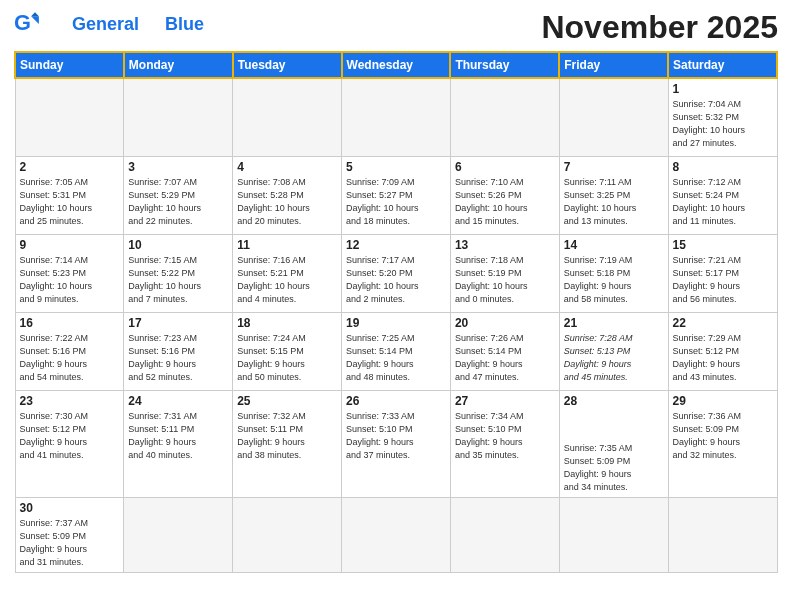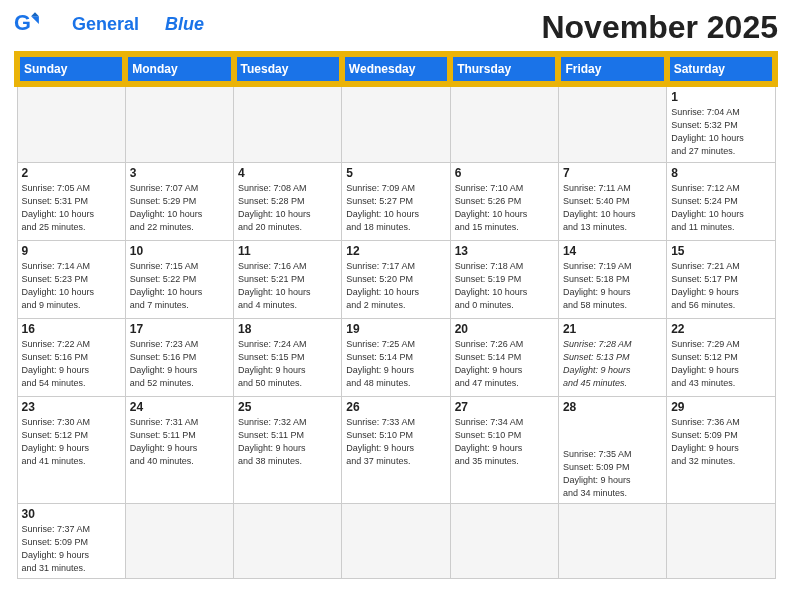--- a/index.html
+++ b/index.html
@@ -58,21 +58,21 @@
       border-collapse: collapse;
       table-layout: fixed;
     }
     .calendar th {
       background: #1a73e8;
       color: #fff;
       font-size: 12px;
       font-weight: bold;
       padding: 5px 4px;
       text-align: left;
-      border: 6px solid #eab308;
+      border: 2px solid #eab308;
     }
     .calendar td {
       vertical-align: top;
       border: 1px solid #ccc;
       padding: 3px 4px;
       font-size: 9.5px;
       color: #333;
       height: 78px;
       background: #fff;
     }
@@ -101,21 +101,21 @@
 <div class="page">
   <div class="header">
     <div class="logo">
       <svg class="logo-icon" viewBox="0 0 36 36">
         <text x="0" y="26" font-size="28" font-family="Arial" fill="#1a73e8" font-weight="bold">G</text>
         <polygon points="22,8 32,8 32,18" fill="#1a73e8"></polygon>
         <polygon points="22,8 32,8 27,3" fill="#1565c0"></polygon>
       </svg>
       <div>
         <div class="logo-text">
-          <span>General</span><span style="color:#1a73e8;font-weight:bold;font-style:italic;">Blue</span>
+          <span>General</span><span style="color:#1a73e8;font-weight:bold;">Blue</span>
         </div>
       </div>
     </div>
     <div class="title-block">
       <div class="month-title">November 2025</div>
     </div>
   </div>
 
   <table class="calendar" id="cal-table">
     <thead id="cal-head">
@@ -177,21 +177,21 @@
           <td>
             <span class="day-num">6</span>
             <div class="day-info" style="white-space: pre-line;">Sunrise: 7:10 AM
 Sunset: 5:26 PM
 Daylight: 10 hours
 and 15 minutes.</div>
           </td>
           <td>
             <span class="day-num">7</span>
             <div class="day-info" style="white-space: pre-line;">Sunrise: 7:11 AM
-Sunset: 5:40 PM
+Sunset: 3:25 PM
 Daylight: 10 hours
 and 13 minutes.</div>
           </td>
           <td>
             <span class="day-num">8</span>
             <div class="day-info" style="white-space: pre-line;">Sunrise: 7:12 AM
 Sunset: 5:24 PM
 Daylight: 10 hours
 and 11 minutes.</div>
           </td>

